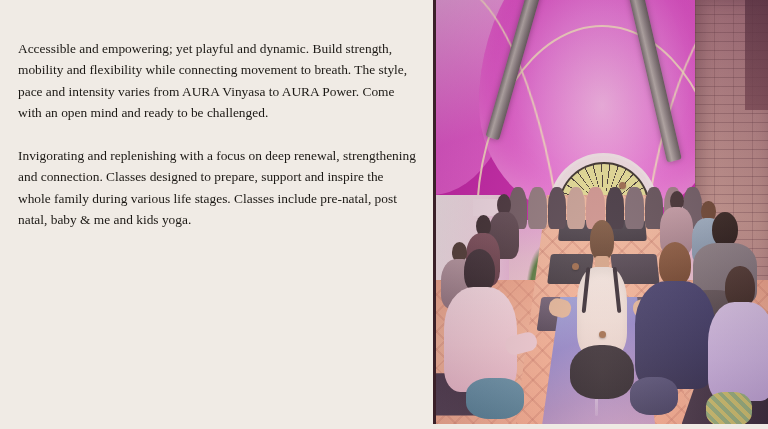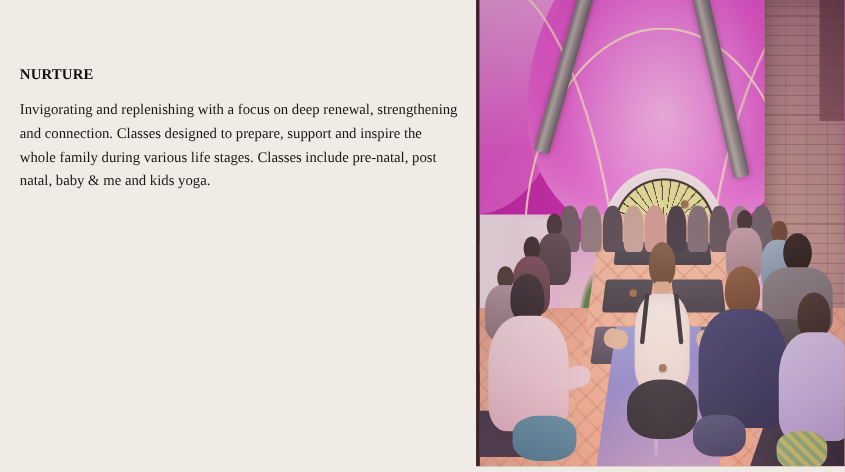--- a/index.html
+++ b/index.html
@@ -381,26 +381,26 @@
 </style>
 </head>
 <body>
 
 <div class="slide">
 
   <div class="text-col">
 
 
     <div class="section">
+      <p class="section-body">Accessible and empowering; yet playful and dynamic. Build strength, mobility and flexibility while connecting movement to breath. The style, pace and intensity varies from AURA Vinyasa to AURA Power. Come with an open mind and ready to be challenged.</p>
     </div>
 
     <div class="gap"></div>
 
     <div class="section">
-      <div class="section-heading">NURTURE</div>
       <p class="section-body">Invigorating and replenishing with a focus on deep renewal, strengthening and connection. Classes designed to prepare, support and inspire the whole family during various life stages. Classes include pre-natal, post natal, baby &amp; me and kids yoga.</p>
     </div>
 
   </div>
 
   <div class="photo-frame">
     <div class="photo">
 
       <div class="ceiling"></div>
       <div class="vault-side-l"></div>

